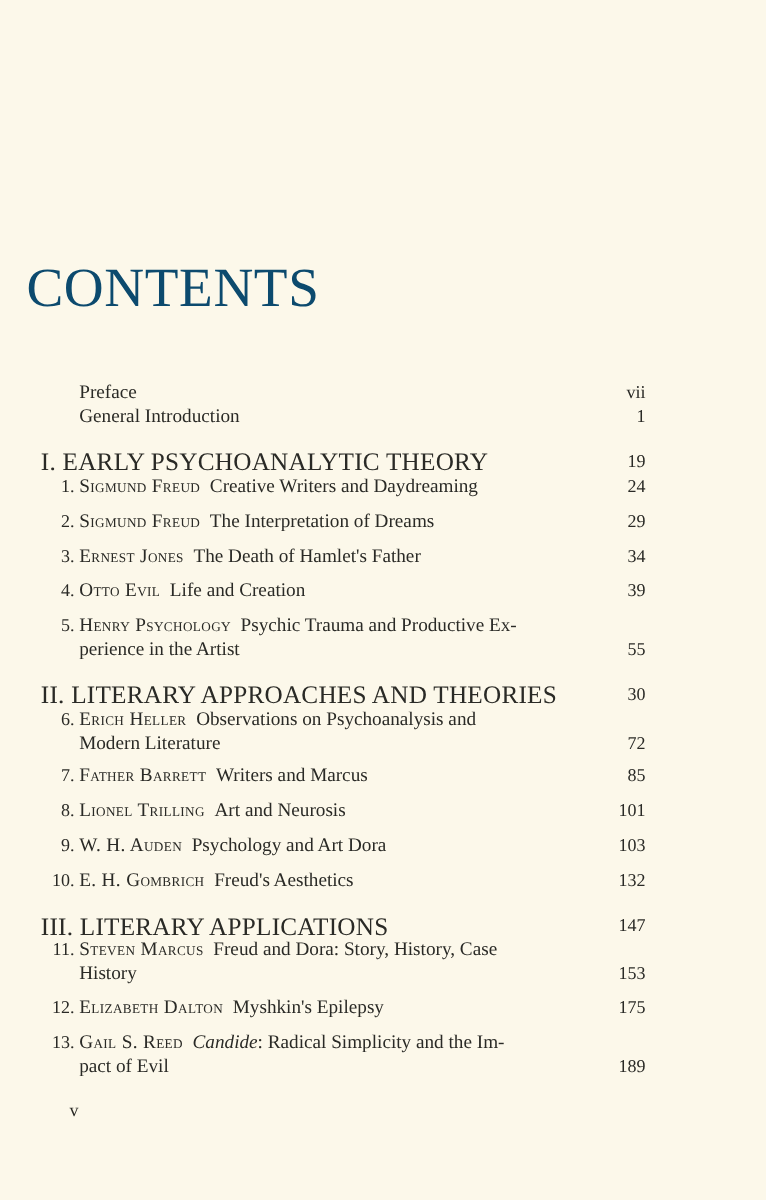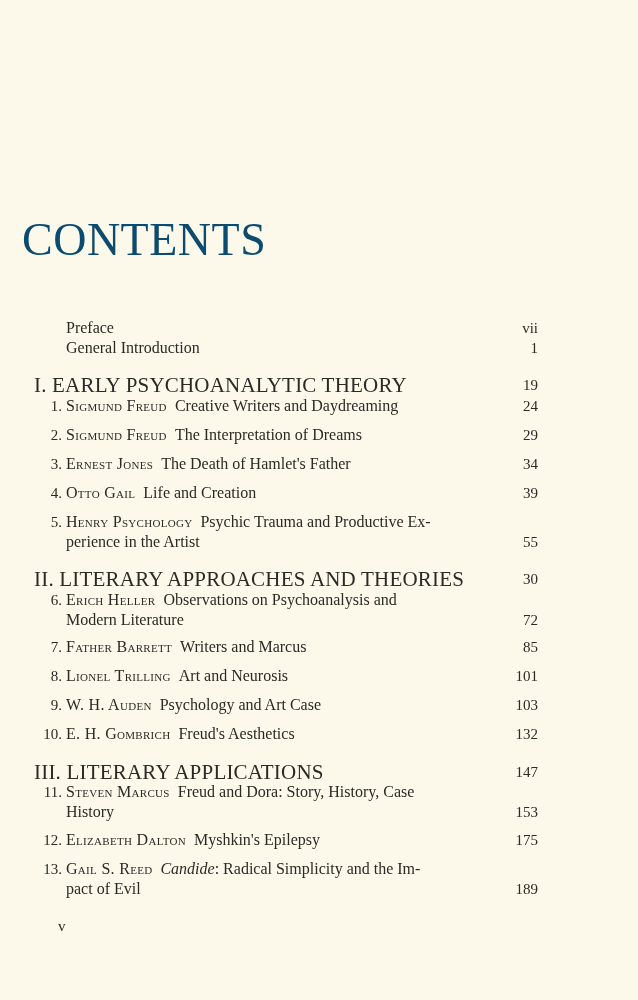--- a/index.html
+++ b/index.html
@@ -55,21 +55,21 @@
     <span class="text"><span class="sc">Sigmund Freud</span><span class="gap"></span><span>The Interpretation of Dreams</span></span>
     <span class="pg">29</span>
   </div>
   <div class="row" style="top:454px">
     <span class="num" style="left:34px">3.</span>
     <span class="text"><span class="sc">Ernest Jones</span><span class="gap"></span><span>The Death of Hamlet's Father</span></span>
     <span class="pg">34</span>
   </div>
   <div class="row" style="top:483px">
     <span class="num" style="left:34px">4.</span>
-    <span class="text"><span class="sc">Otto Gail</span><span class="gap"></span><span>Life and Creation</span></span>
+    <span class="text"><span class="sc">Otto Evil</span><span class="gap"></span><span>Life and Creation</span></span>
     <span class="pg">39</span>
   </div>
   <div class="row" style="top:512px">
     <span class="num" style="left:34px">5.</span>
     <span class="text"><span class="sc">Henry Psychology</span><span class="gap"></span><span>Psychic Trauma and Productive Ex-</span></span>
   </div>
   <div class="row" style="top:532px">
     <span class="text">perience in the Artist</span>
     <span class="pg">55</span>
   </div>
@@ -91,21 +91,21 @@
     <span class="text"><span class="sc">Father Barrett</span><span class="gap"></span><span>Writers and Marcus</span></span>
     <span class="pg">85</span>
   </div>
   <div class="row" style="top:666px">
     <span class="num" style="left:34px">8.</span>
     <span class="text"><span class="sc">Lionel Trilling</span><span class="gap"></span><span>Art and Neurosis</span></span>
     <span class="pg">101</span>
   </div>
   <div class="row" style="top:695px">
     <span class="num" style="left:34px">9.</span>
-    <span class="text"><span class="sc">W. H. Auden</span><span class="gap"></span><span>Psychology and Art Case</span></span>
+    <span class="text"><span class="sc">W. H. Auden</span><span class="gap"></span><span>Psychology and Art Dora</span></span>
     <span class="pg">103</span>
   </div>
   <div class="row" style="top:724px">
     <span class="num" style="left:34px">10.</span>
     <span class="text"><span class="sc">E. H. Gombrich</span><span class="gap"></span><span>Freud's Aesthetics</span></span>
     <span class="pg">132</span>
   </div>
 
   <div class="row" style="top:762px">
     <span class="part">III. LITERARY APPLICATIONS</span>

